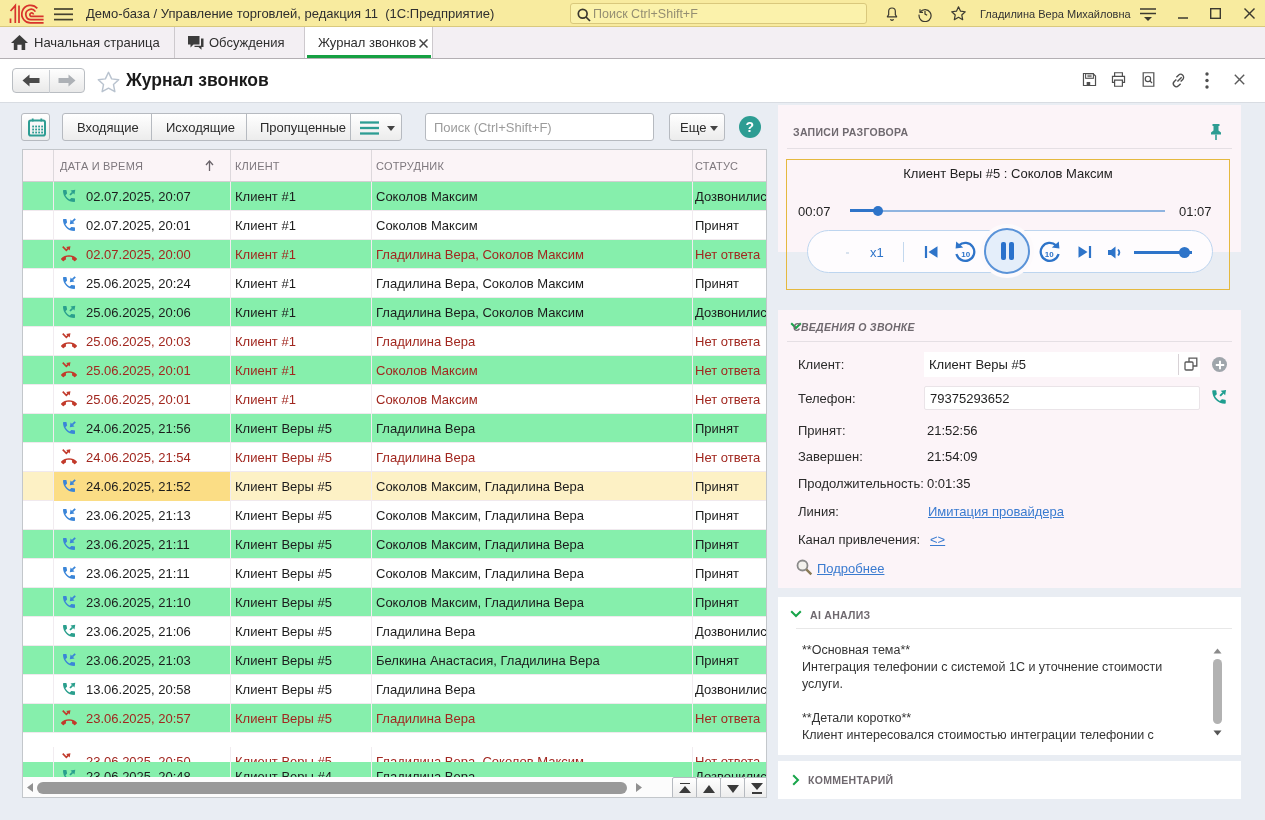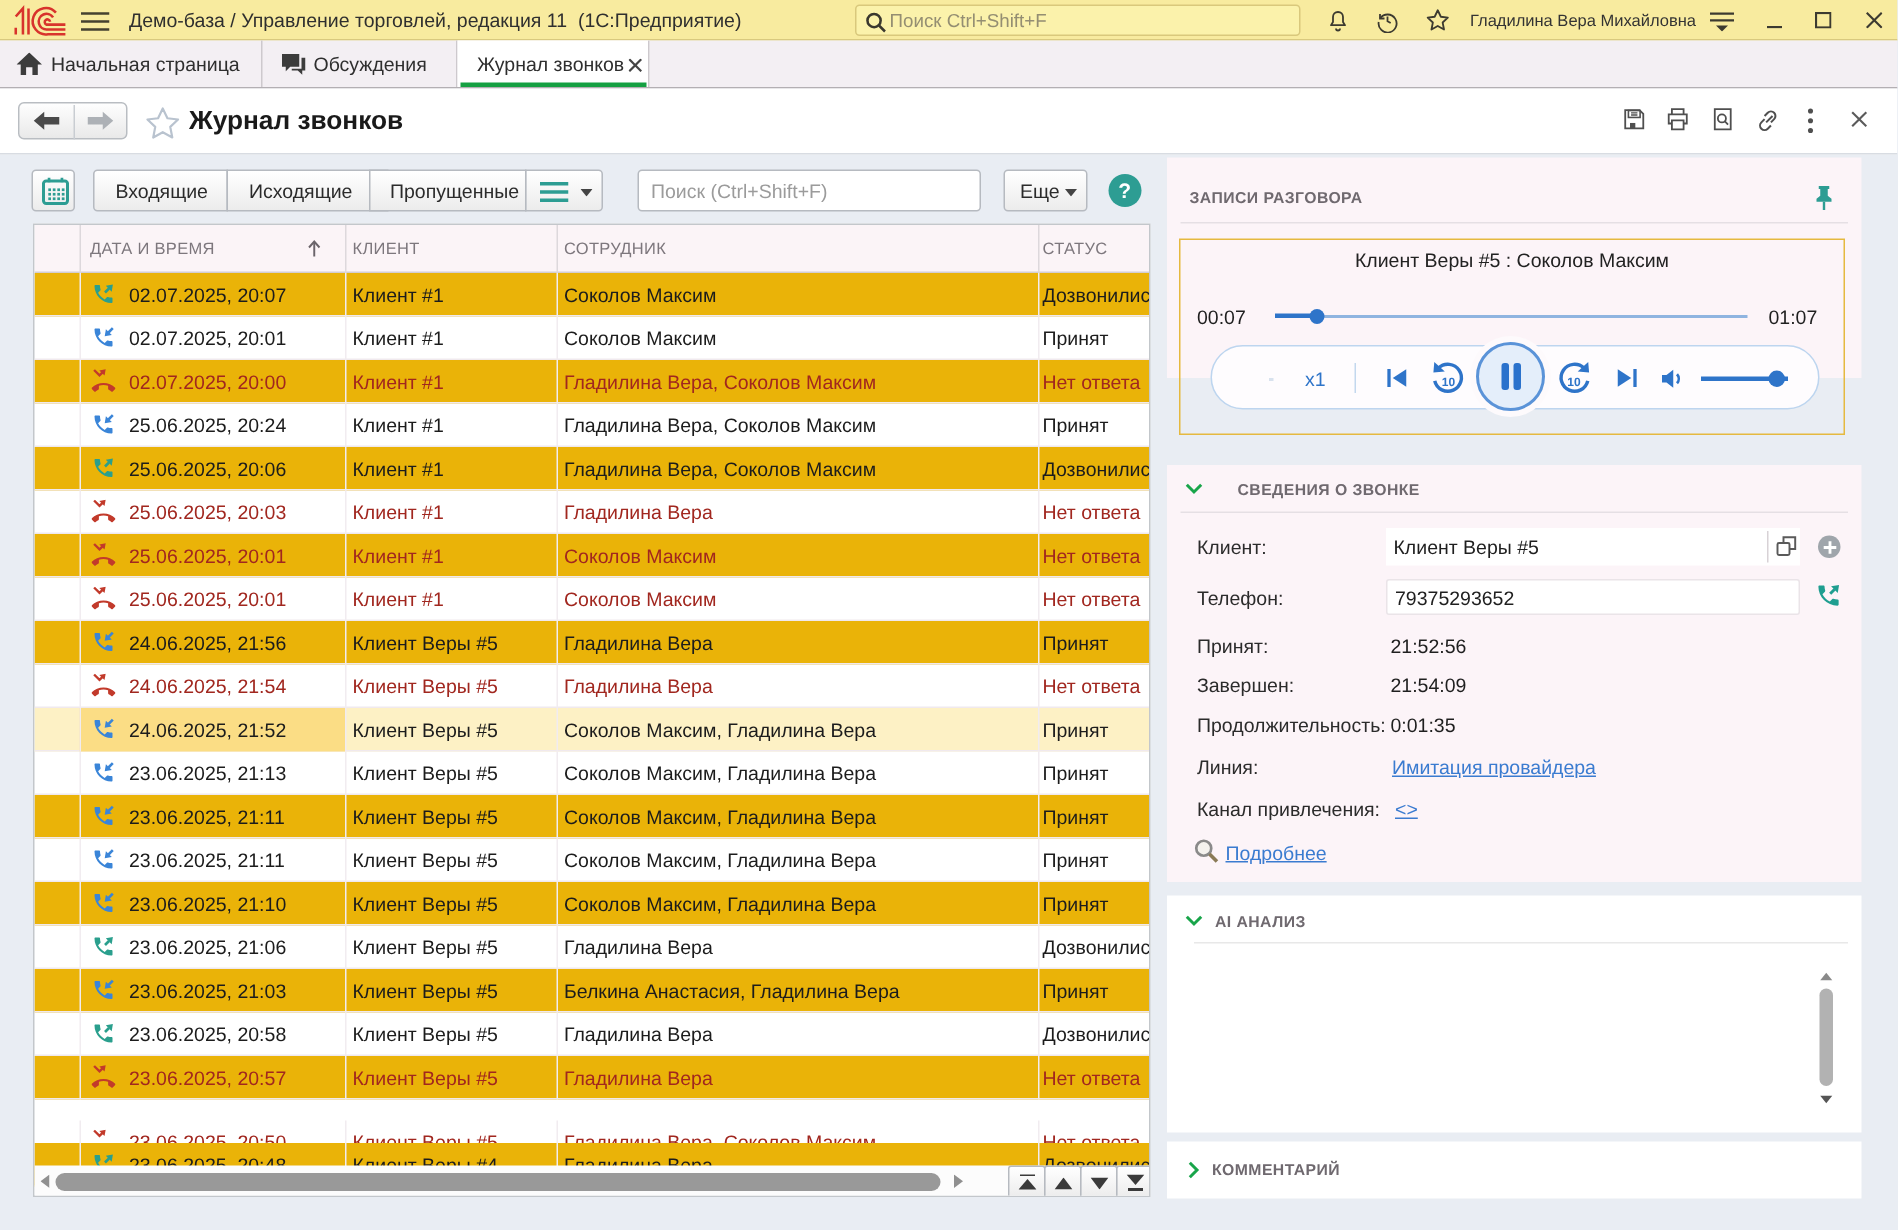--- a/index.html
+++ b/index.html
@@ -33,21 +33,21 @@
   .btxt { font-size:13px; color:#2b2b2b; }
   #fsearch { position:absolute; left:425px; top:113px; width:229px; height:28px; background:#fff; border:1px solid #b6bac0; border-radius:3px; }
   #fsearch span { position:absolute; left:8px; top:6px; font-size:13px; color:#9b9b9b; }
 
   
   #tbl { position:absolute; left:22px; top:149px; width:745px; height:649px; background:#fff; border:1px solid #c3c7cb; overflow:hidden; }
   #thead { position:absolute; left:0; top:0; width:743px; height:32px; background:#fbf4f7; border-bottom:1px solid #d3ced2; }
   #thead .h { position:absolute; top:10px; font-size:11px; color:#7d777d; letter-spacing:.2px; }
   .vline { position:absolute; top:0; width:1px; }
   .row { position:absolute; left:0; width:743px; height:29px; border-bottom:1px solid #f0e9ee; font-size:13px; color:#1c1c1c; }
-  .row.pink { background:#eab308; }
+  .row.pink { background:#86efac; }
   .row.red, .row.red .c { color:#a1271f; }
   .row .ic { position:absolute; left:38px; top:6px; }
   .row .d { position:absolute; left:63px; top:7px; }
   .row .cl { position:absolute; left:212px; top:7px; }
   .row .em { position:absolute; left:353px; top:7px; }
   .row .st { position:absolute; left:672px; top:7px; white-space:nowrap; }
   .row .cvl { position:absolute; top:0; width:1px; height:29px; background:#f1ecf0; }
   #selrow { background:#fdf1c5; }
   #selcell { position:absolute; left:30px; top:0; width:177px; height:29px; background:#fbdd85; }
 
@@ -561,21 +561,21 @@
         <div class="cvl" style="left:669px;"></div>
   </div>
       <div class="row   " style="top:525px;">
     <span class="ic"><svg width="16" height="16" viewBox="0 0 24 24">
             <path d="M6.62 10.79c1.44 2.83 3.76 5.14 6.59 6.59l2.2-2.2c.27-.27.67-.36 1.02-.24 1.12.37 2.33.57 3.57.57.55 0 1 .45 1 1V20c0 .55-.45 1-1 1-9.39 0-17-7.61-17-17 0-.55.45-1 1-1h3.5c.55 0 1 .45 1 1 0 1.25.2 2.45.57 3.57.11.35.03.74-.25 1.02l-2.2 2.2z" fill="#2a9f8d"></path>
             <g fill="none" stroke="#2a9f8d" stroke-width="2.6">
               <path d="M13.5 10.5 L17.5 6.5"></path>
             </g>
             <path d="M21.4 2.6 L20.2 9.7 L14.3 3.8 Z" fill="#2a9f8d"></path>
           </svg></span>
-    <span class="d c">23.06.2025, 20:58</span>
+    <span class="d c">13.06.2025, 20:58</span>
         <span class="cl c">Клиент Веры #5</span>
         <span class="em c">Гладилина Вера</span>
         <span class="st c">Дозвонились</span>
     <div class="cvl" style="left:30px;"></div>
         <div class="cvl" style="left:207px;"></div>
         <div class="cvl" style="left:348px;"></div>
         <div class="cvl" style="left:669px;"></div>
   </div>
       <div class="row pink red " style="top:554px;">
     <span class="ic"><svg width="16" height="16" viewBox="0 0 24 24">
@@ -709,21 +709,21 @@
       <div class="abs" style="left:326px;top:20px;width:58px;height:2.5px;background:#2e74c9;"></div>
       <div class="abs" style="left:371px;top:15.5px;width:11px;height:11px;border-radius:50%;background:#2e74c9;"></div>
     </div>
   </div>
 </div>
 
 <div class="sec pinkbg" id="sec2" style="top:310px;height:278px;">
   <svg class="abs" style="left:12px;top:12px;" width="12" height="8" viewBox="0 0 12 8">
       <path d="M1.2 1.2 L6 6 L10.8 1.2" fill="none" stroke="#18a54a" stroke-width="2"></path>
     </svg>
-  <div class="sechead" style="position:absolute;left:47px;top:11px;">СВЕДЕНИЯ О ЗВОНКЕ</div>
+  <div class="sechead" style="position:absolute;left:15px;top:11px;font-style:italic;">СВЕДЕНИЯ О ЗВОНКЕ</div>
   <div style="position:absolute;left:9px;top:31px;width:445px;height:1px;background:#e5dfe4;"></div>
   <div class="abs" style="left:146px;top:42px;width:276px;height:25px;background:#fff;">
     <div class="abs" style="left:254px;top:2px;width:1px;height:21px;background:#d8d2d6;"></div>
     <svg class="abs" style="left:260px;top:5px;" width="14" height="14" viewBox="0 0 14 14">
         <g fill="none" stroke="#5a5a5a" stroke-width="1.3">
           <rect x="1" y="5" width="8" height="8" rx="1"></rect>
           <path d="M5 5 V1.2 H12.8 V9 H9"></path>
         </g>
       </svg>
   </div>
@@ -760,20 +760,21 @@
 <div class="lnk" style="left:928px;top:504px;">Имитация провайдера</div>
 <div class="lnk" style="left:930px;top:532px;">&lt;&gt;</div>
 <div class="lnk" style="left:817px;top:561px;">Подробнее</div>
 
 <div class="sec" id="sec3" style="top:597px;height:158px;background:#fff;">
   <svg class="abs" style="left:12px;top:13px;" width="12" height="8" viewBox="0 0 12 8">
       <path d="M1.2 1.2 L6 6 L10.8 1.2" fill="none" stroke="#18a54a" stroke-width="2"></path>
     </svg>
   <div class="sechead" style="position:absolute;left:32px;top:12px;">AI АНАЛИЗ</div>
   <div style="position:absolute;left:18px;top:31px;width:436px;height:1px;background:#e8e8e8;"></div>
+  <div style="position:absolute;left:24px;top:45px;font-size:12.5px;color:#333;line-height:17px;width:390px;">**Основная тема**<br>Интеграция телефонии с системой 1С и уточнение стоимости услуги.<br><br>**Детали коротко**<br>Клиент интересовался стоимостью интеграции телефонии с</div>
   <svg class="abs" style="left:435px;top:51px;" width="9" height="6" viewBox="0 0 9 6">
       <path d="M0.5 5.5 L4.5 0.5 L8.5 5.5 Z" fill="#8a8a8a"></path>
     </svg>
   <div class="abs" style="left:435px;top:62px;width:9px;height:65px;border-radius:4.5px;background:#b2b2b2;"></div>
   <svg class="abs" style="left:435px;top:133px;" width="9" height="6" viewBox="0 0 9 6">
       <path d="M0.5 0.5 L4.5 5.5 L8.5 0.5 Z" fill="#555"></path>
     </svg>
 </div>
 
 <div class="sec" id="sec4" style="top:761px;height:38px;background:#fff;">

